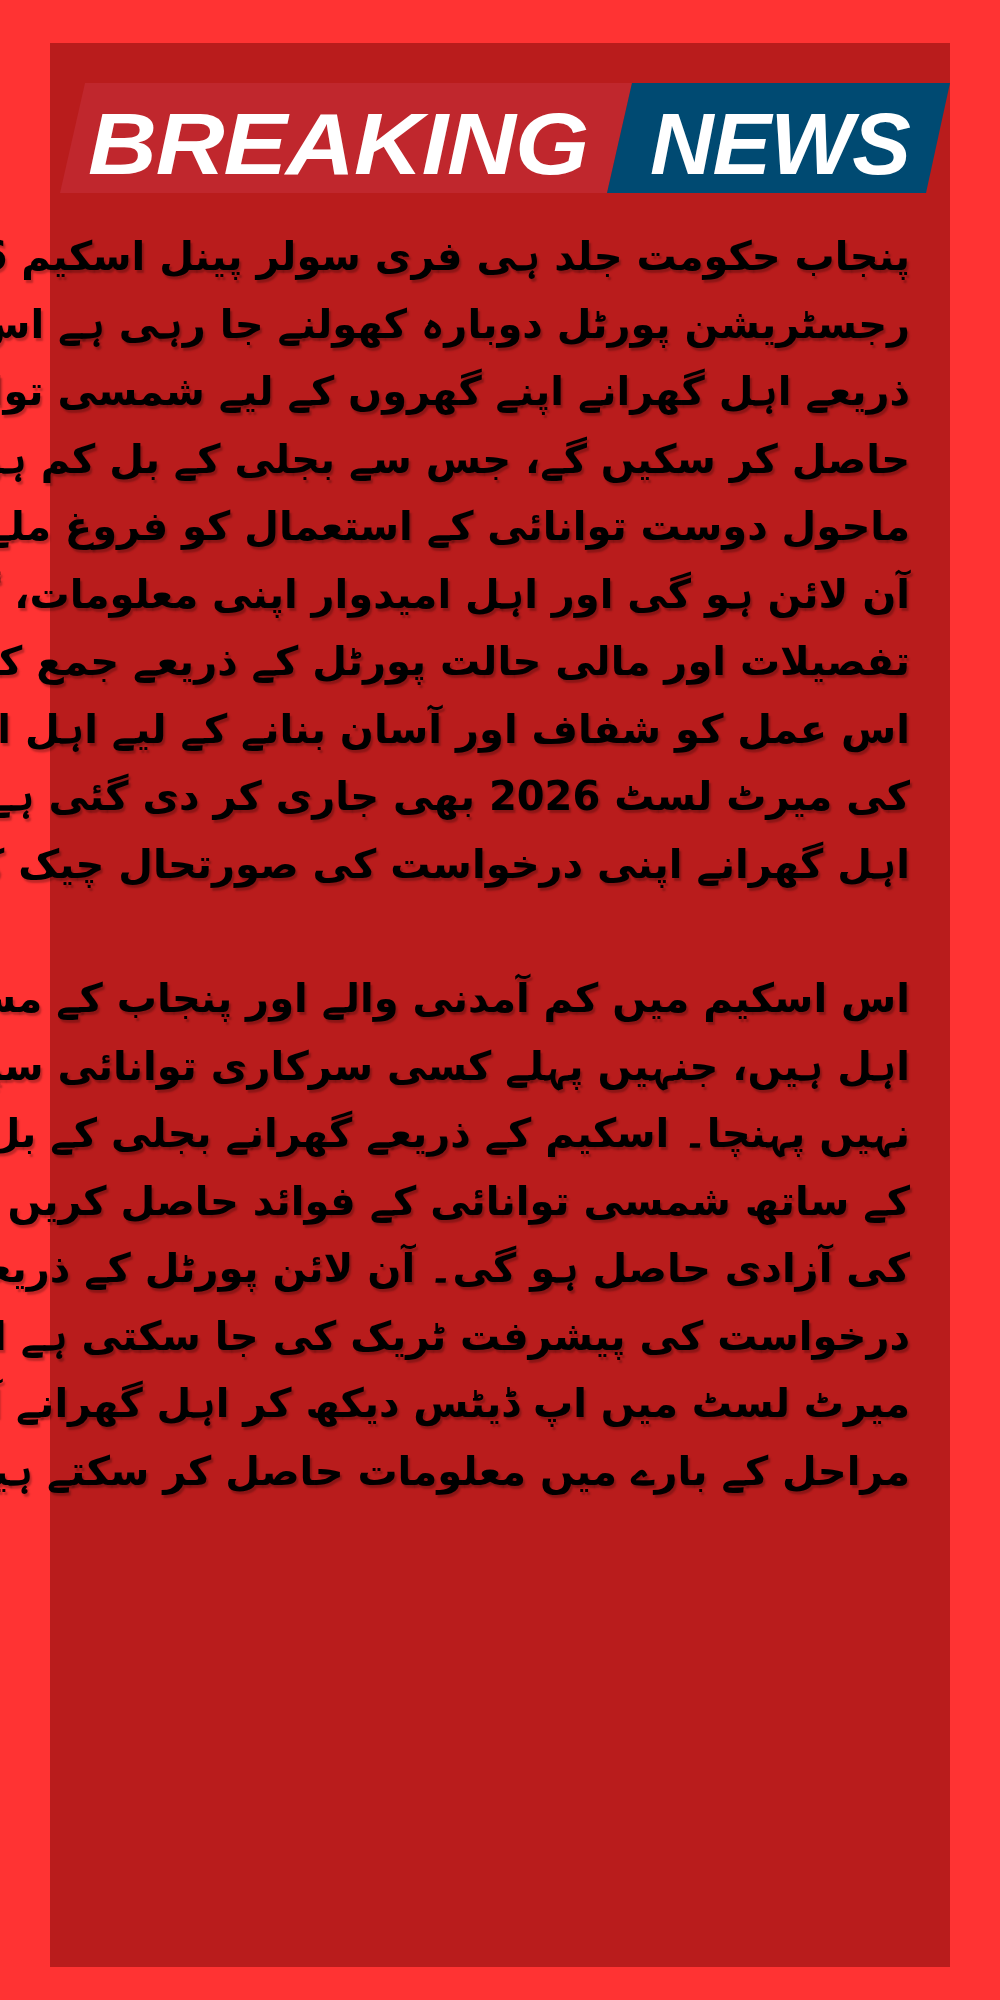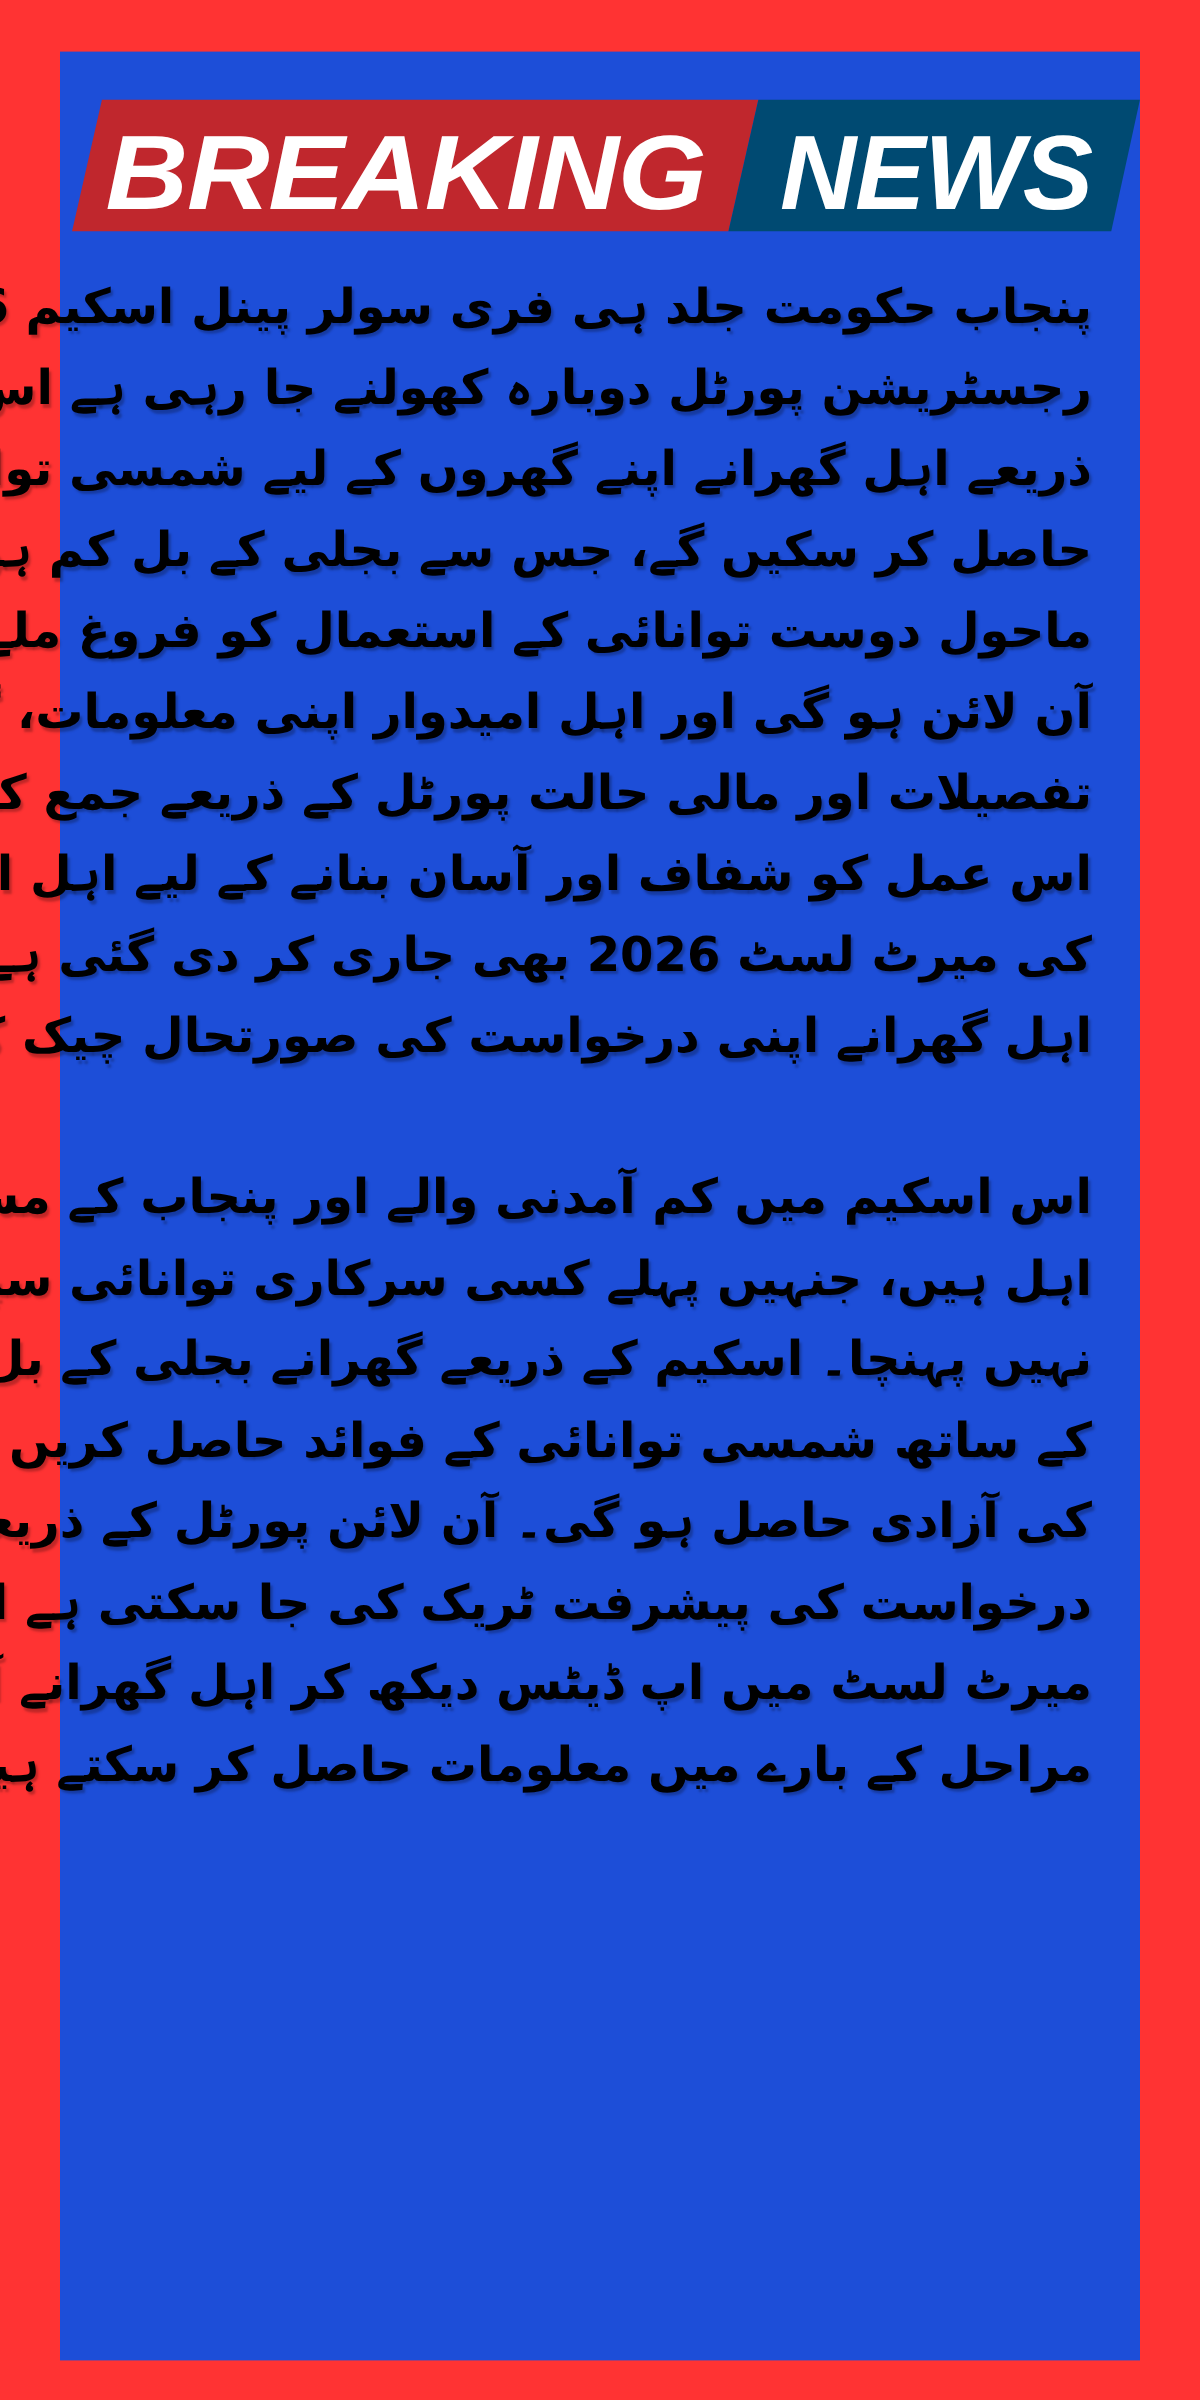--- a/index.html
+++ b/index.html
@@ -7,21 +7,21 @@
       width: 1000px; height: 2000px;
       background: #FF3333;
       position: relative;
       overflow: hidden;
       font-family: "DejaVu Sans", sans-serif;
     }
     .panel {
       position: absolute;
       left: 50px; top: 43px;
       width: 900px; height: 1924px;
-      background: #1d4ed8;
+      background: #b91c1c;
     }
     .banner {
       position: absolute;
       left: 0; top: 40px;
       width: 900px; height: 110px;
     }
     .banner svg { display: block; }
     .banner-text {
       font-family: "Liberation Sans", sans-serif;
       font-weight: bold;

